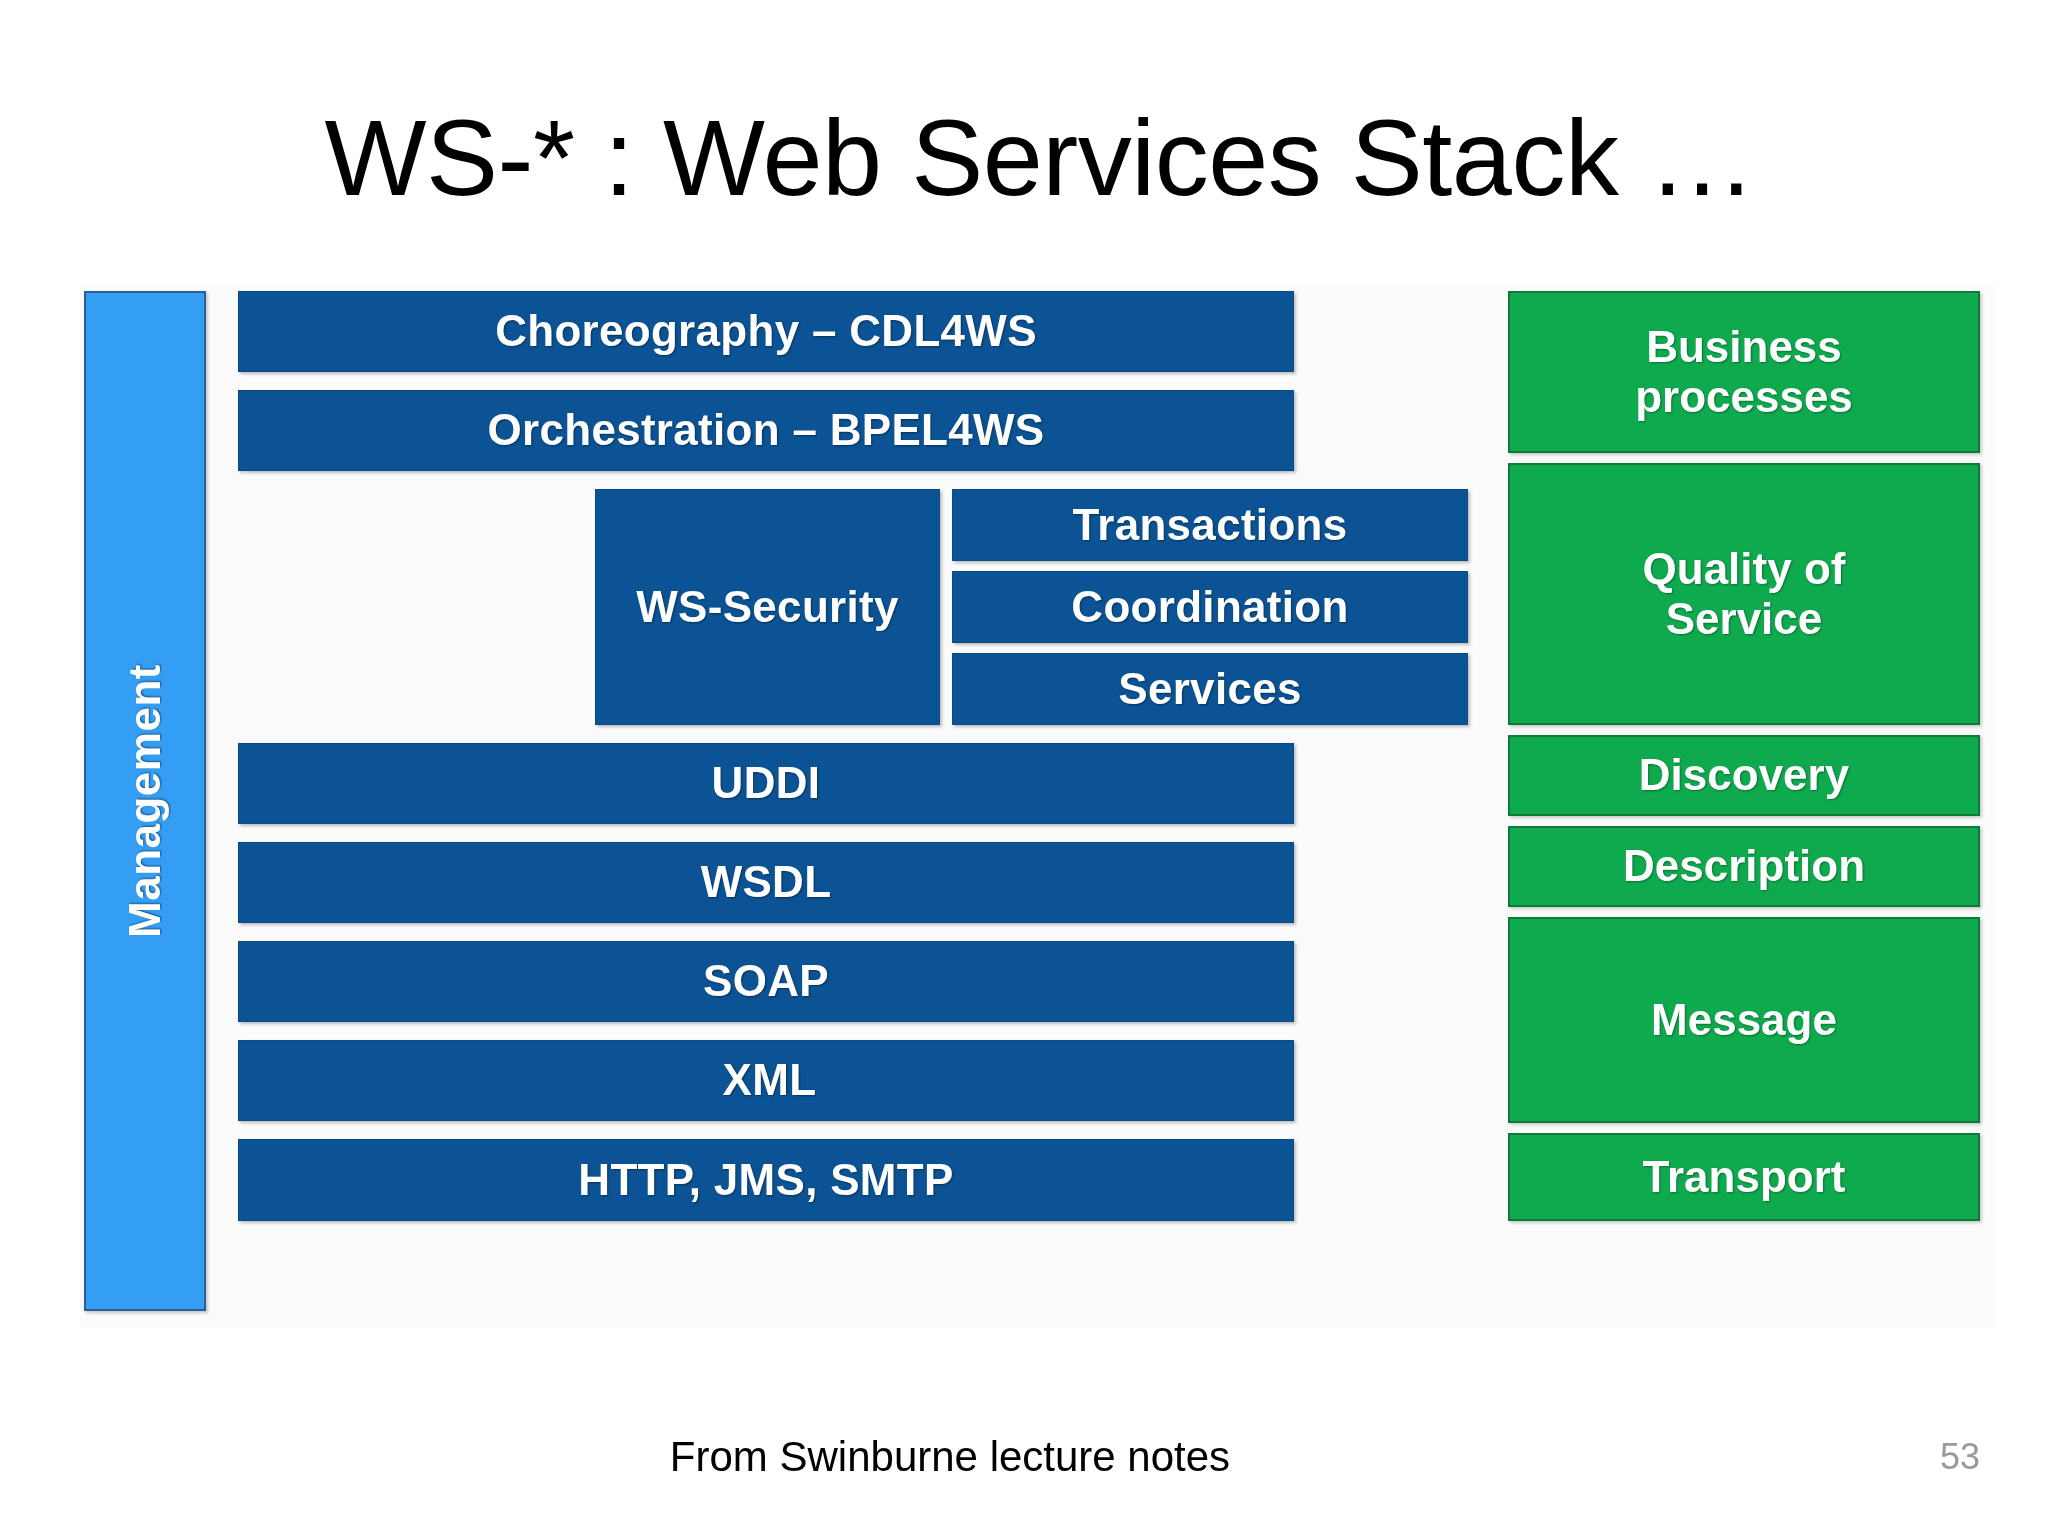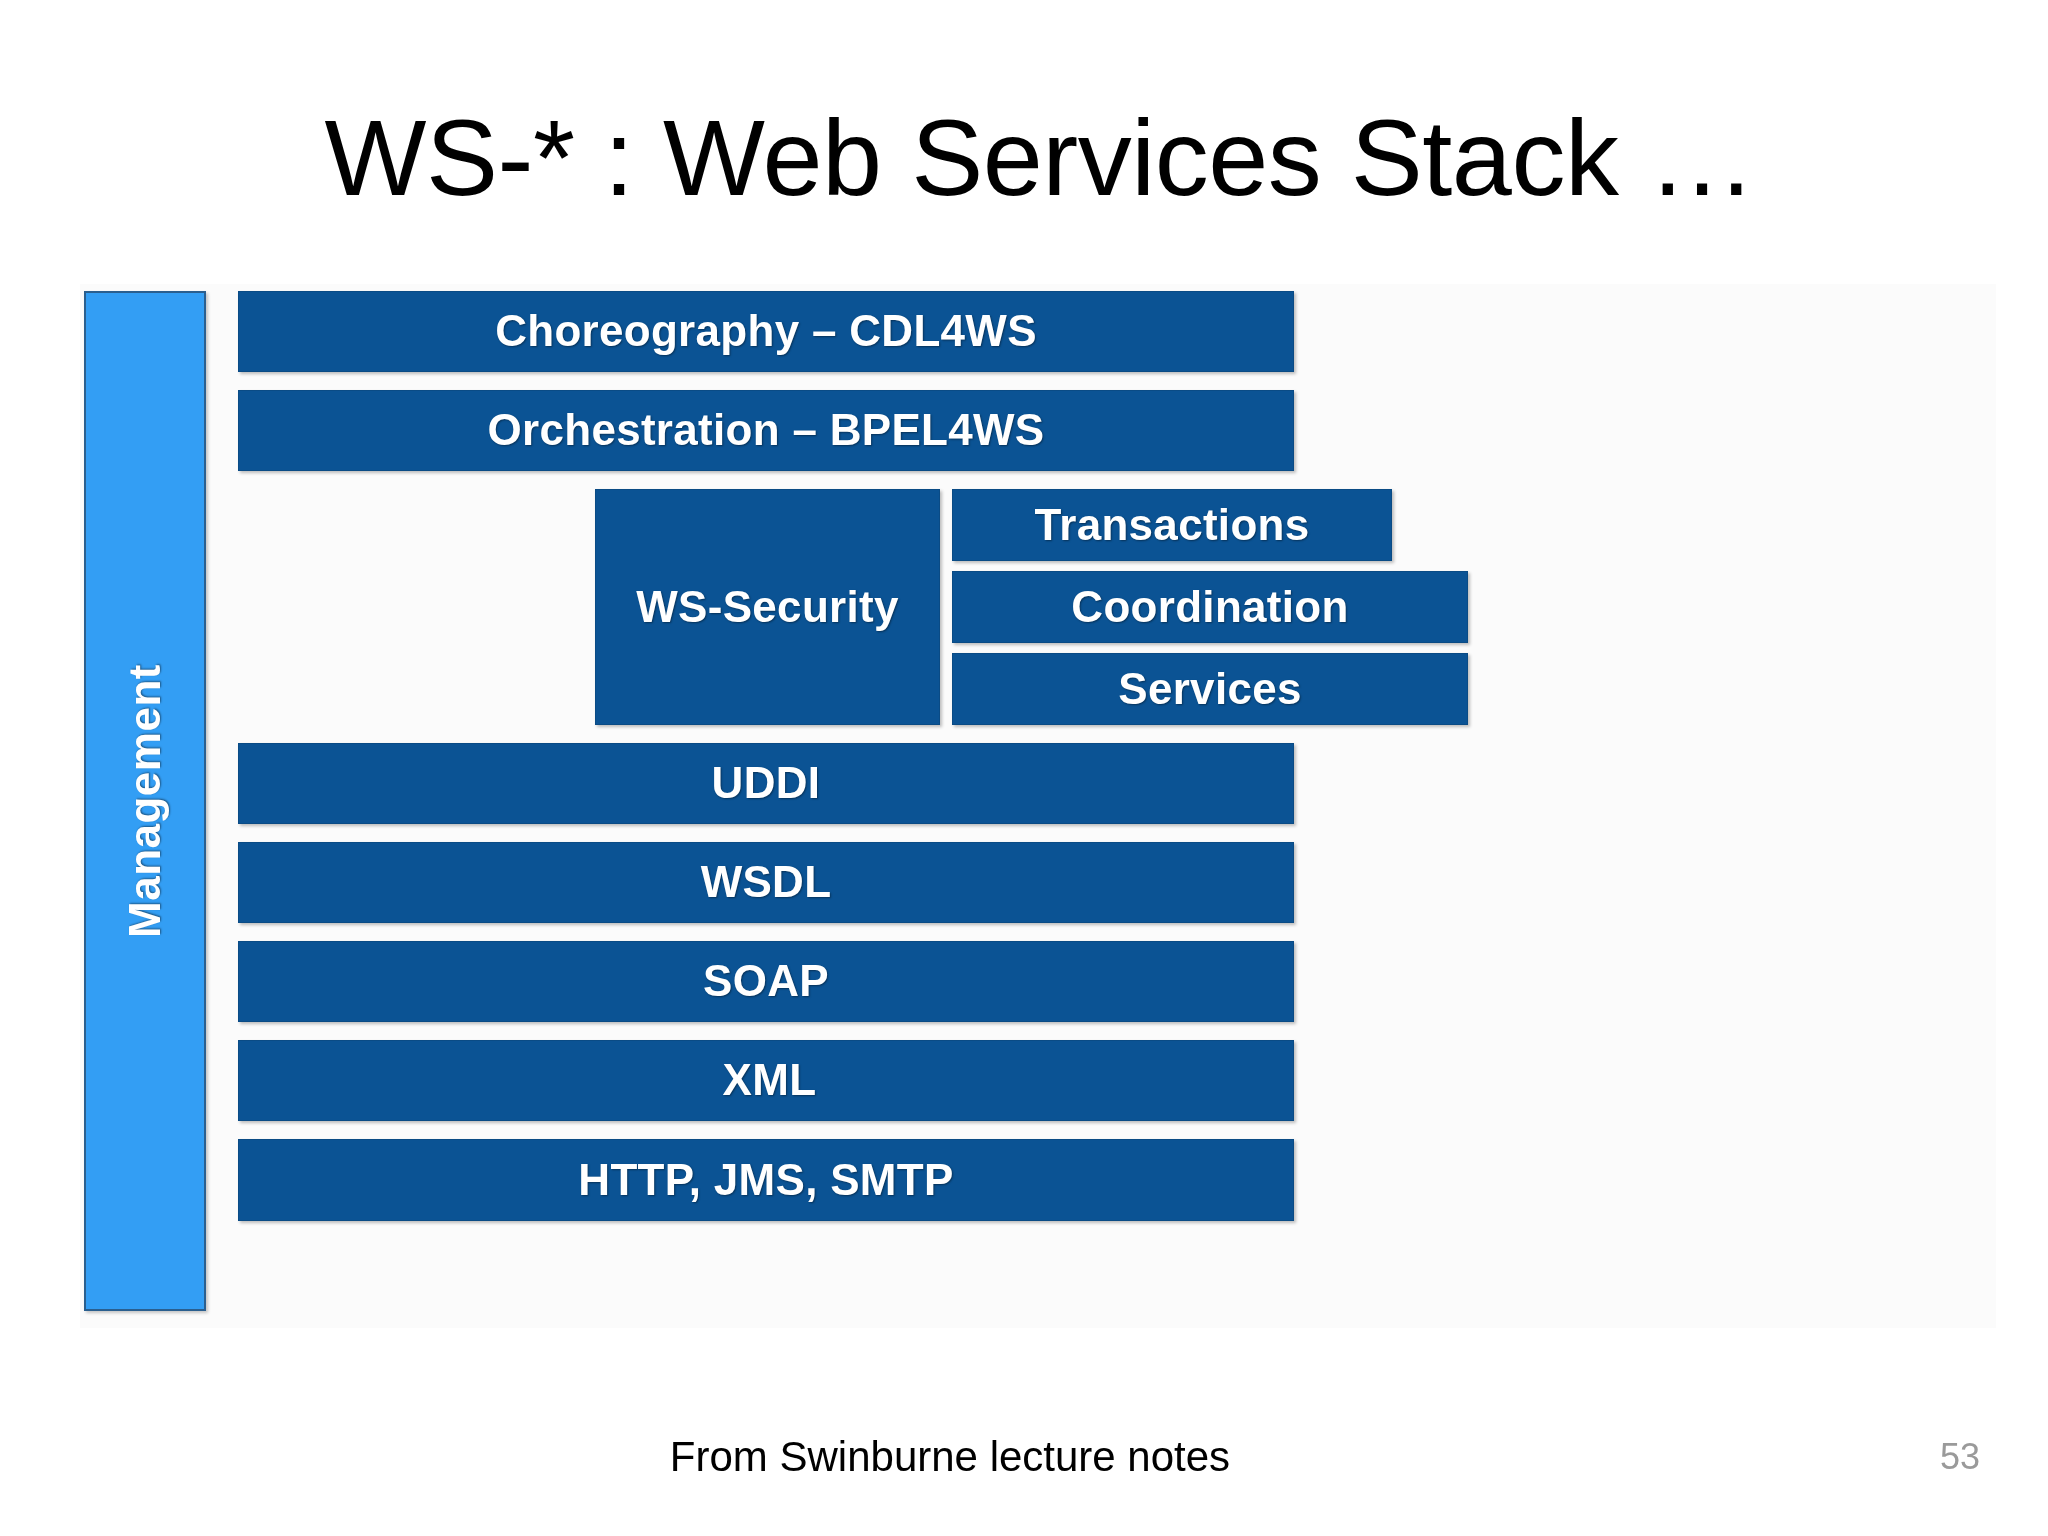--- a/index.html
+++ b/index.html
@@ -96,21 +96,21 @@
     line-height: 1.05;
   }
   .blue-box.full  { left: 0; width: 1056px; }
 
   #row-choreography  { top: 0px;   height: 81px; }
   #row-orchestration { top: 99px;  height: 81px; }
 
   #mid-block { position: absolute; left: 0; top: 198px; width: 1230px; height: 236px; }
   #box-reliability { left: 0px;   top: 0px;  width: 345px; height: 236px; }
   #box-security    { left: 357px; top: 0px;  width: 345px; height: 236px; }
-  #box-transactions{ left: 714px; top: 0px;  width: 440px; height: 72px; }
+  #box-transactions{ left: 714px; top: 0px;  width: 516px; height: 72px; }
   #box-coordination{ left: 714px; top: 82px; width: 516px; height: 72px; }
   #box-context     { left: 714px; top: 164px;width: 516px; height: 72px; }
 
   #row-uddi  { top: 452px; height: 81px; }
   #row-wsdl  { top: 551px; height: 81px; }
   #row-soap  { top: 650px; height: 81px; }
   #row-xml   { top: 749px; height: 81px; padding-left: 7px; }
   #row-http  { top: 848px; height: 82px; }
 
   
@@ -193,18 +193,41 @@
 
     <div class="blue-box full" id="row-wsdl">WSDL</div>
 
     <div class="blue-box full" id="row-soap">SOAP</div>
 
     <div class="blue-box full" id="row-xml">XML</div>
 
     <div class="blue-box full" id="row-http">HTTP, JMS, SMTP</div>
   </div>
 
+  <div id="green-column">
+    <div class="green-box" id="green-business">
+      <span>
+        <span>Business</span><br>
+        <span>processes</span>
+      </span>
+    </div>
+
+    <div class="green-box" id="green-qos">
+      <span>
+        <span>Quality of</span><br>
+        <span>Service</span>
+      </span>
+    </div>
+
+    <div class="green-box" id="green-discovery">Discovery</div>
+
+    <div class="green-box" id="green-description">Description</div>
+
+    <div class="green-box" id="green-message">Message</div>
+
+    <div class="green-box" id="green-transport">Transport</div>
+  </div>
 
 </div>
 
 <div id="caption">From Swinburne lecture notes</div>
 
 <div id="page-number">53</div>
 
 </body></html>

